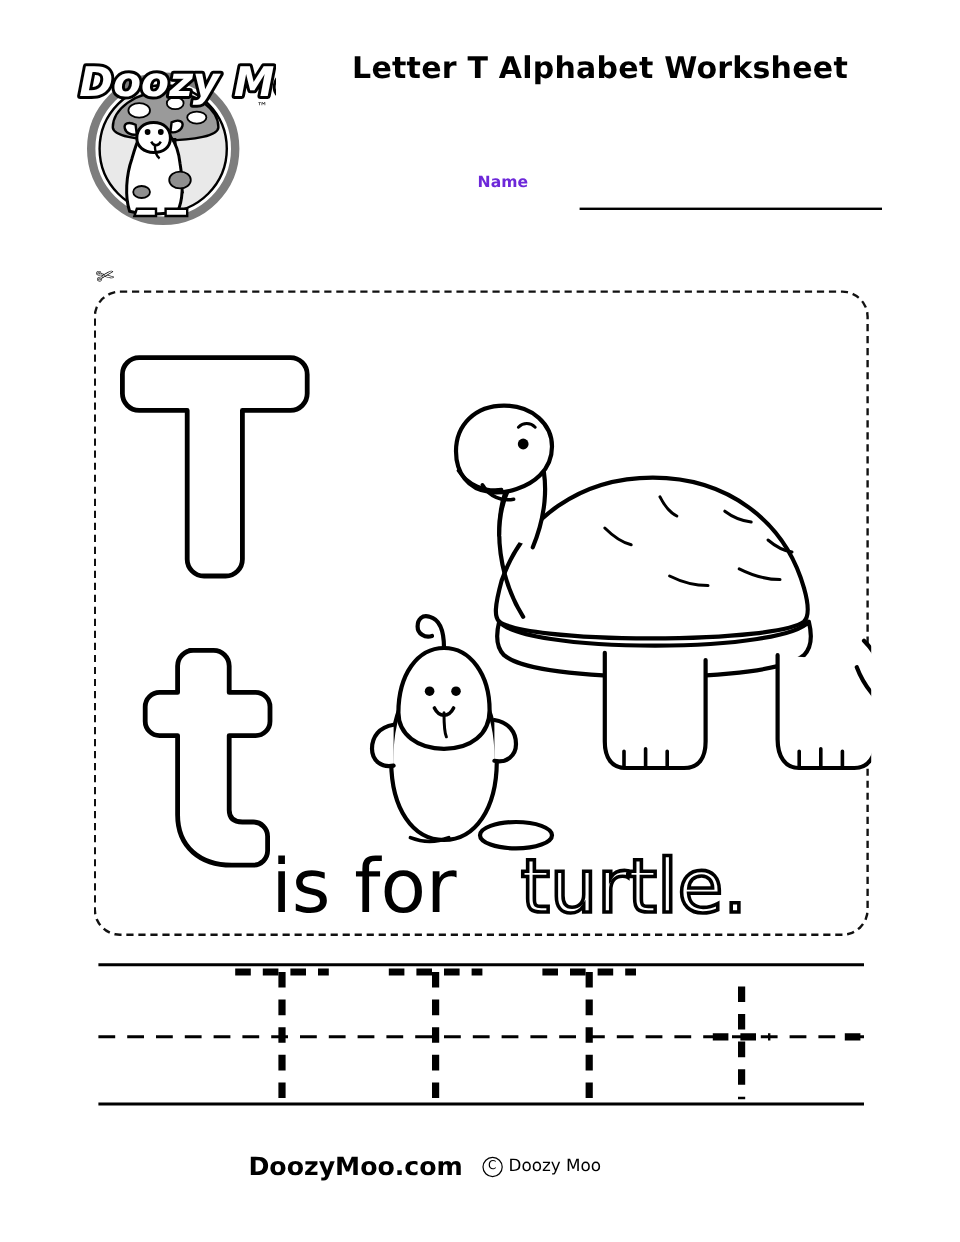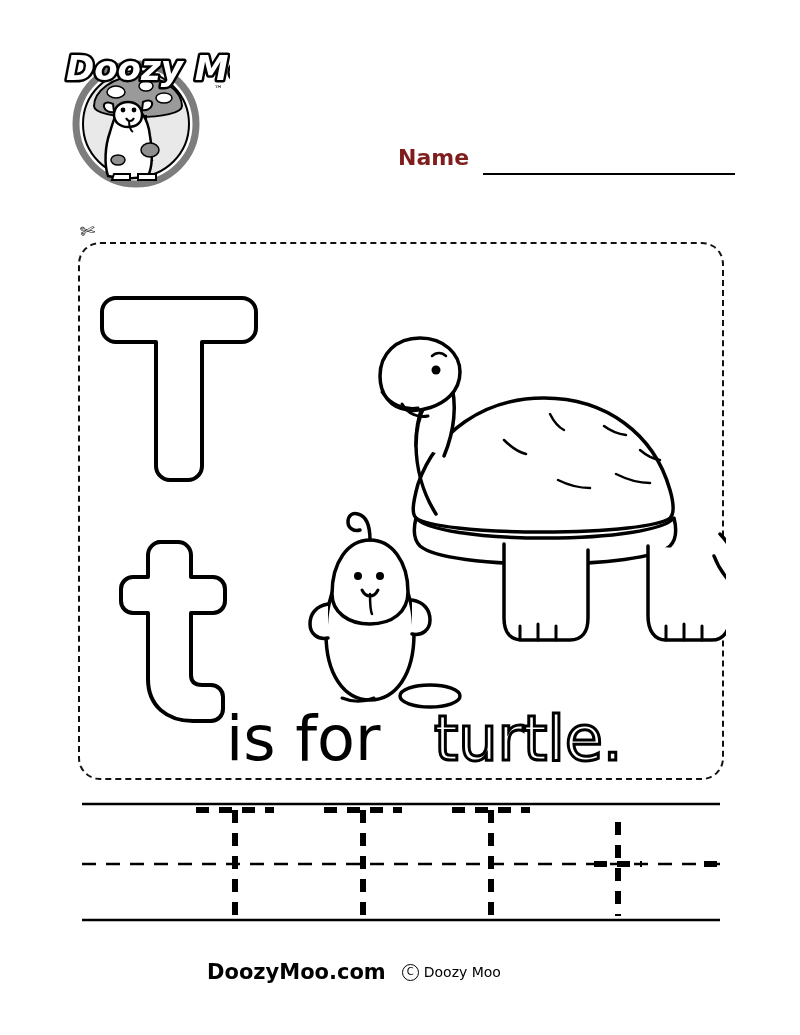--- a/index.html
+++ b/index.html
@@ -49,22 +49,22 @@
     top: 145px;
     width: 370px;
     height: 36px;
   }
   .name-label {
     position: absolute;
     left: 18px;
     top: 0;
     font-family: "DejaVu Sans", sans-serif;
     font-weight: bold;
-    font-size: 22px;
-    color: #7f1d1d;
+    font-size: 13px;
+    color: #6d28d9;
   }
   .name-line {
     position: absolute;
     left: 103px;
     top: 28px;
     width: 252px;
     height: 0;
     border-top: 2px solid #000;
   }
 
@@ -181,20 +181,21 @@
       <path d="M96 146h18v6H96z" fill="#ffffff" stroke="#000" stroke-width="2"></path>
 
       <g>
         <text x="24" y="52" font-family="DejaVu Sans, sans-serif" font-size="34" font-weight="bold" font-style="italic" fill="#ffffff" stroke="#000000" stroke-width="5" stroke-linejoin="round">Doozy Moo</text>
         <text x="24" y="52" font-family="DejaVu Sans, sans-serif" font-size="34" font-weight="bold" font-style="italic" fill="#ffffff">Doozy Moo</text>
         <text x="172" y="64" font-family="DejaVu Sans, sans-serif" font-size="9" fill="#000000">™</text>
       </g>
     </svg>
   </div>
 
+  <div class="worksheet-title">Letter T Alphabet Worksheet</div>
 
   <div class="name-row">
     <div class="name-label">Name</div>
     <div class="name-line"></div>
   </div>
 
   <div class="scissors">✄</div>
   <div class="cut-card">
     <svg class="card-art" viewBox="0 0 646 538" xmlns="http://www.w3.org/2000/svg">
 

